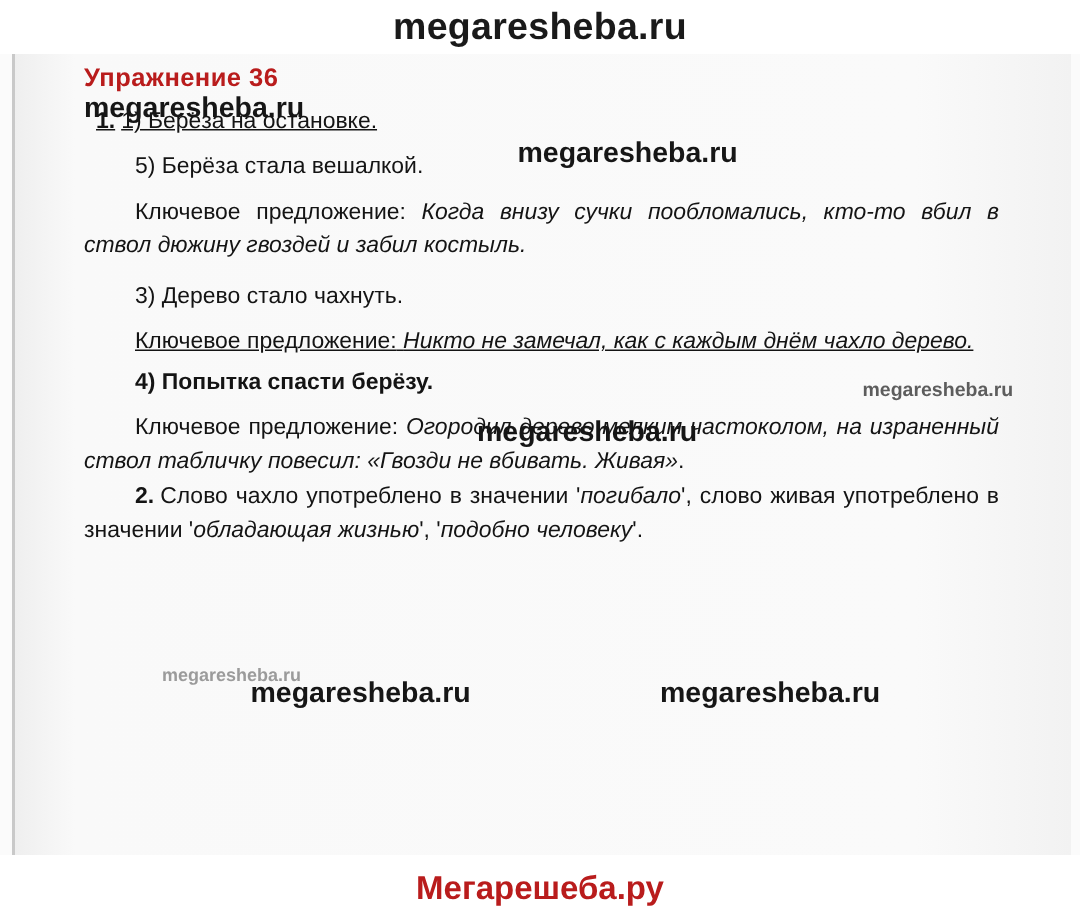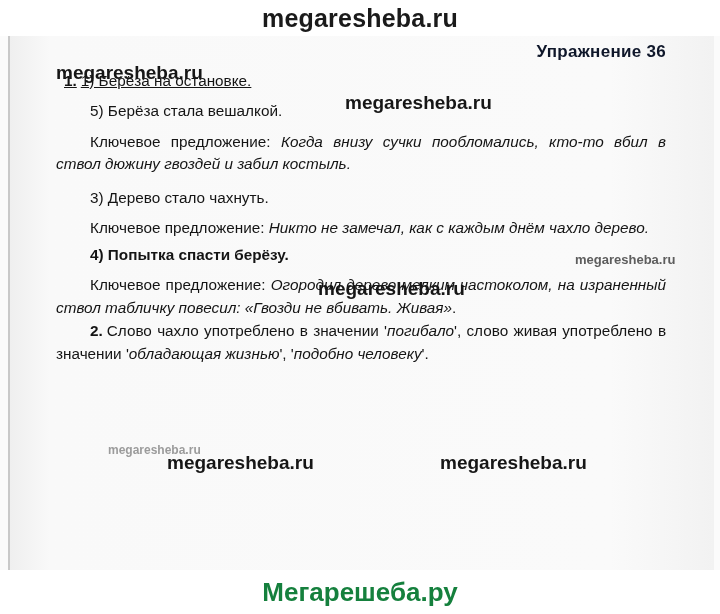--- a/index.html
+++ b/index.html
@@ -47,23 +47,23 @@
     bottom: 0;
     width: 720px;
     height: 44px;
     background: #ffffff;
     display: flex;
     align-items: center;
     justify-content: center;
     z-index: 6;
   }
   .band-bottom .wm-big {
-    font-size: 26px;
-    font-weight: bold;
-    color: #15803d;
+    font-size: 22px;
+    font-weight: bold;
+    color: #b91c1c;
   }
   
   .sheet {
     position: absolute;
     left: 8px;
     top: 36px;
     width: 704px;
     height: 534px;
     background: #f7f7f7;
     border-left: 2px solid #c9c9c9;
@@ -75,24 +75,24 @@
     background: linear-gradient(90deg, #efefef 0px, #f9f9f9 40px, #fafafa 600px, #f2f2f2 704px);
   }
   .content {
     position: absolute;
     left: 46px;
     top: 6px;
     width: 610px;
     color: #111;
   }
   .ex-title {
-    text-align: right;
+    text-align: left;
     font-size: 17px;
     font-weight: bold;
-    color: #0f172a;
+    color: #b91c1c;
     margin: 0 0 8px 0;
     letter-spacing: 0.3px;
   }
   p.para {
     margin: 0 0 1px 0;
     font-size: 15.3px;
     line-height: 1.47;
     color: #141414;
     text-align: justify;
   }
@@ -153,21 +153,21 @@
 
       <p class="para indent" style="margin-top:8px;">
         <span>Ключевое предложение:</span>
         <span class="it">Когда внизу сучки пообломались, кто-то вбил в ствол дюжину гвоздей и забил костыль.</span>
       </p>
 
       <p class="para indent" style="margin-top:11px;">
         <span>3) Дерево стало чахнуть.</span>
       </p>
 
-      <p class="para indent" style="margin-top:8px;">
+      <p class="para indent" style="margin-top:8px;text-decoration:underline;">
         <span>Ключевое предложение:</span>
         <span class="it">Никто не замечал, как с каждым днём чахло дерево.</span>
       </p>
 
       <p class="para indent" style="margin-top:4px;font-weight:bold;">
         <span>4) Попытка спасти берёзу.</span>
       </p>
 
       <p class="para indent" style="margin-top:8px;">
         <span>Ключевое предложение:</span>

